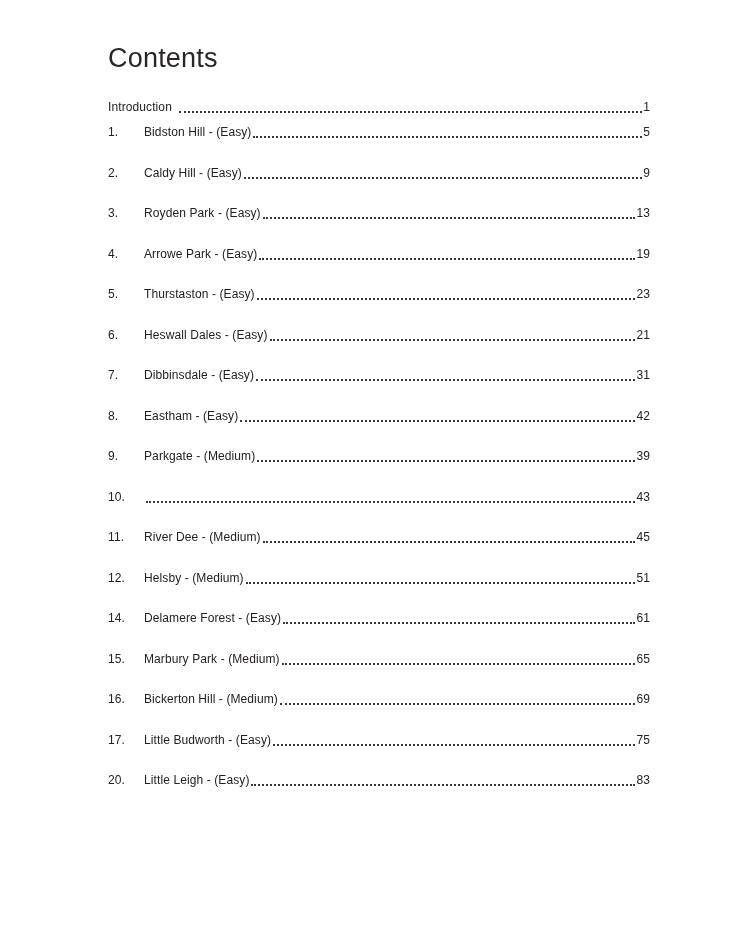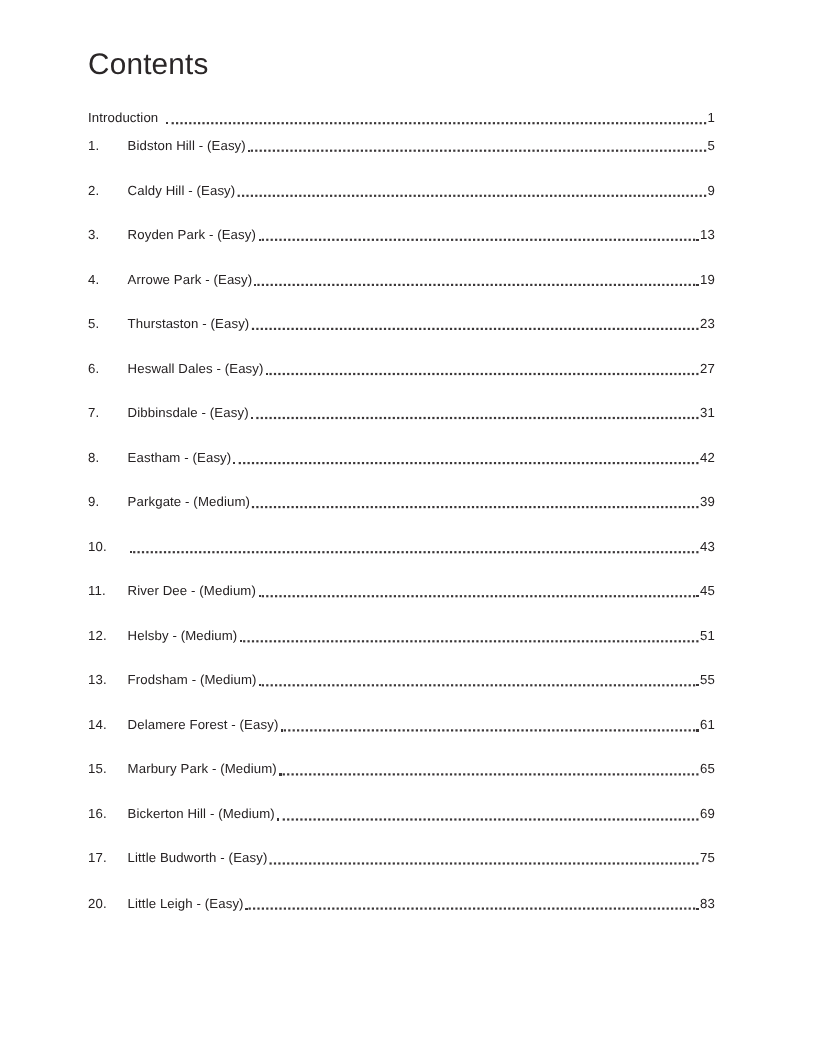--- a/index.html
+++ b/index.html
@@ -11,21 +11,21 @@
     width: 750px;
     height: 944px;
     overflow: hidden;
     font-family: "Liberation Sans", "DejaVu Sans", sans-serif;
     color: #252122;
   }
   .page {
     box-sizing: border-box;
     width: 750px;
     height: 944px;
-    padding: 44px 100px 0 80px;
+    padding: 44px 100px 0 108px;
     background: #ffffff;
   }
   h1.contents-title {
     margin: 0 0 26px 0;
     font-size: 27px;
     font-weight: 500;
     letter-spacing: 0.2px;
     line-height: 28px;
     color: #2a2627;
   }
@@ -118,21 +118,21 @@
     <span class="num">5.</span>
     <span class="title">Thurstaston - (Easy)</span>
     <span class="dots"></span>
     <span class="pagenum">23</span>
   </li>
 
   <li class="row entry-row">
     <span class="num">6.</span>
     <span class="title">Heswall Dales - (Easy)</span>
     <span class="dots"></span>
-    <span class="pagenum">27</span>
+    <span class="pagenum">21</span>
   </li>
 
   <li class="row entry-row">
     <span class="num">7.</span>
     <span class="title">Dibbinsdale - (Easy)</span>
     <span class="dots"></span>
     <span class="pagenum">31</span>
   </li>
 
   <li class="row entry-row">
@@ -162,26 +162,20 @@
     <span class="pagenum">45</span>
   </li>
 
   <li class="row entry-row">
     <span class="num">12.</span>
     <span class="title">Helsby - (Medium)</span>
     <span class="dots"></span>
     <span class="pagenum">51</span>
   </li>
 
-  <li class="row entry-row">
-    <span class="num">13.</span>
-    <span class="title">Frodsham - (Medium)</span>
-    <span class="dots"></span>
-    <span class="pagenum">55</span>
-  </li>
 
   <li class="row entry-row">
     <span class="num">14.</span>
     <span class="title">Delamere Forest - (Easy)</span>
     <span class="dots"></span>
     <span class="pagenum">61</span>
   </li>
 
   <li class="row entry-row">
     <span class="num">15.</span>

